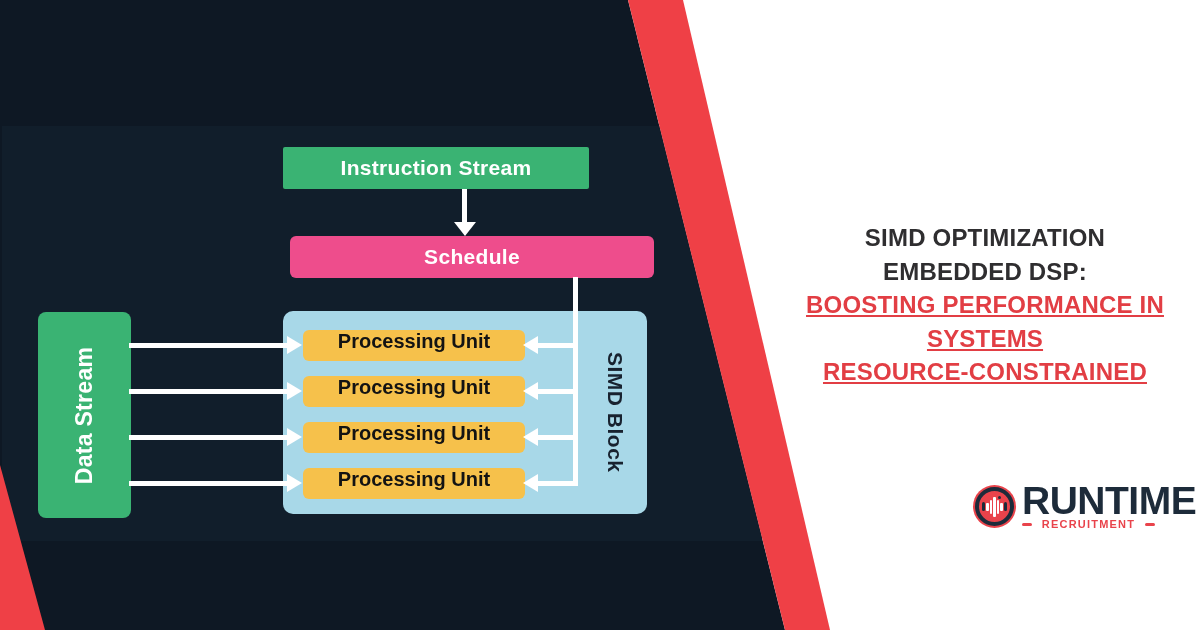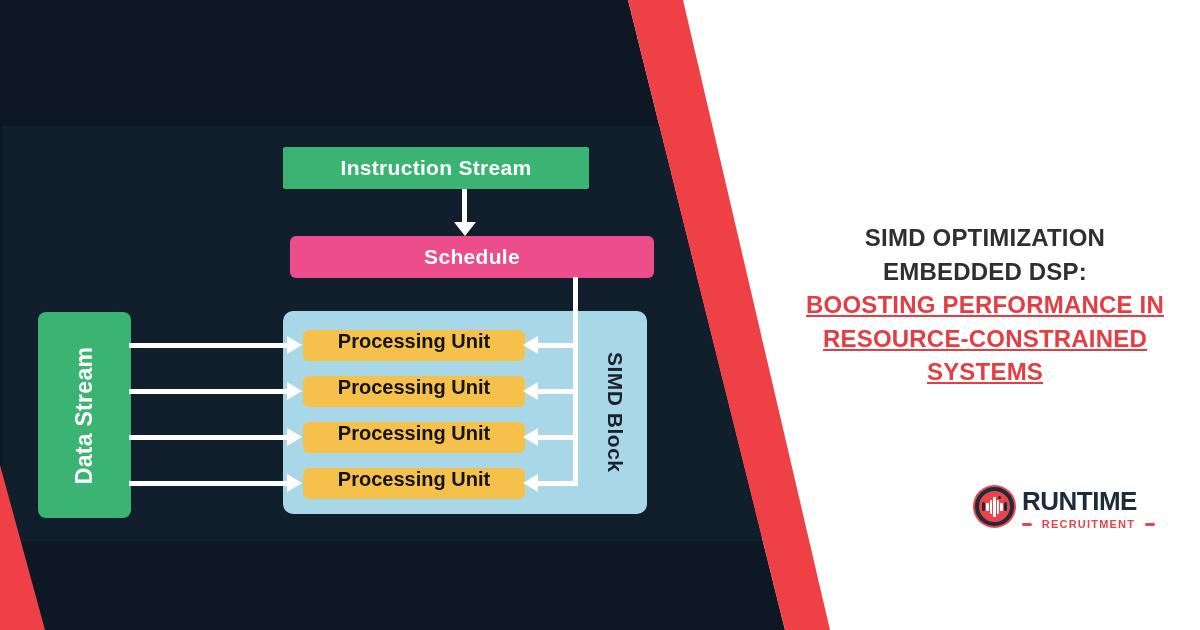--- a/index.html
+++ b/index.html
@@ -70,21 +70,21 @@
   
   .logo-mark{position:absolute;left:973px;top:485px;width:43px;height:43px;
     border-radius:50%;background:var(--logo-red);}
   .logo-ring{position:absolute;inset:2px;border:4px solid var(--logo-navy);
     border-radius:50%;background:var(--logo-red);
     display:flex;align-items:center;justify-content:center;gap:1px;}
   .wbar{background:#fff;width:2.5px;border-radius:1px;}
   .handle{background:var(--logo-navy);width:3.5px;height:9px;border-radius:1.5px;}
   .logo-dot{position:absolute;left:25px;top:11px;width:3px;height:3px;
     border-radius:50%;background:var(--logo-navy);}
-  .logo-name{position:absolute;left:1022px;top:487px;font-weight:bold;font-size:26px;
+  .logo-name{position:absolute;left:1022px;top:487px;font-weight:bold;font-size:39px;
     line-height:28px;letter-spacing:-.5px;color:var(--logo-navy);}
   .logo-tagline{position:absolute;left:1022px;top:518px;width:133px;display:flex;
     align-items:center;justify-content:space-between;gap:4px;}
   .logo-tagline .dash{width:10px;height:3px;border-radius:2px;background:var(--logo-red);}
   .logo-tagline .txt{font-weight:bold;font-size:11px;letter-spacing:1.2px;
     color:var(--logo-red);white-space:nowrap;}
 </style>
 </head>
 <body>
 
@@ -147,22 +147,22 @@
   <div class="line" style="left:538px;top:481px;width:38px;height:5px;"></div>
   <div class="tri tri-left" style="left:523px;top:474px;"></div>
 
   <div class="red-band"></div>
   <div class="red-corner"></div>
 
   <div class="headline">
     <div class="dark">SIMD OPTIMIZATION</div>
     <div class="dark">EMBEDDED DSP:</div>
     <div class="red">BOOSTING PERFORMANCE IN</div>
+    <div class="red">SYSTEMS</div>
     <div class="red">RESOURCE-CONSTRAINED</div>
-    <div class="red">SYSTEMS</div>
   </div>
 
   <div class="logo-mark">
     <div class="logo-ring">
       <div class="handle"></div>
       <div class="wbar" style="height:8px;"></div>
       <div class="wbar" style="height:14px;"></div>
       <div class="wbar" style="height:20px;"></div>
       <div class="wbar" style="height:14px;"></div>
       <div class="wbar" style="height:8px;"></div>

